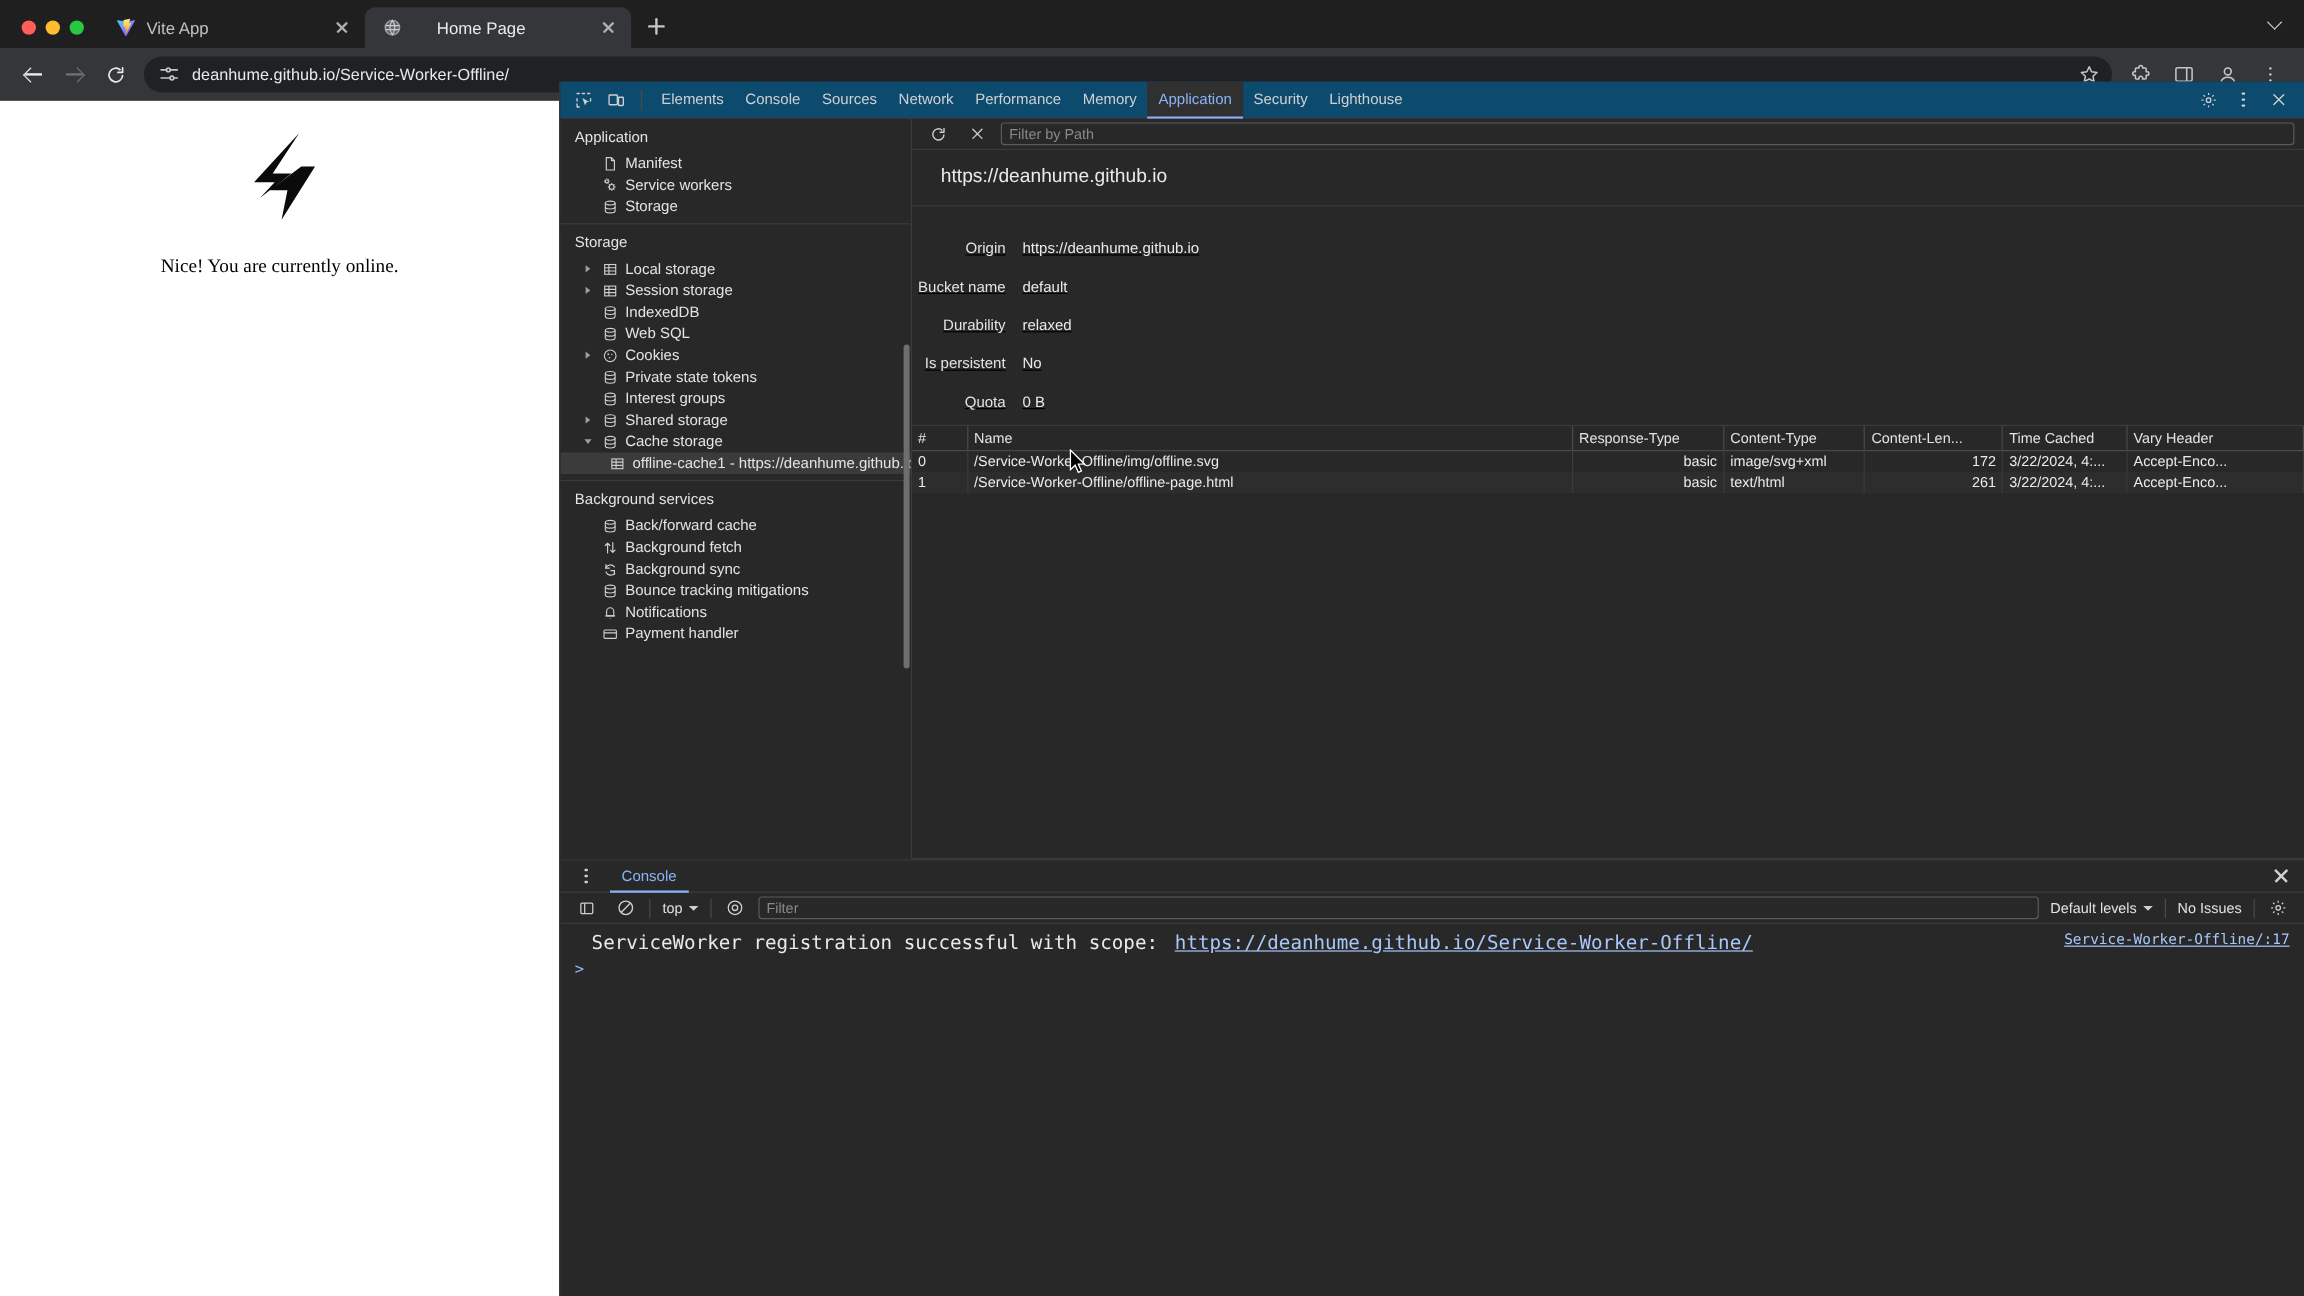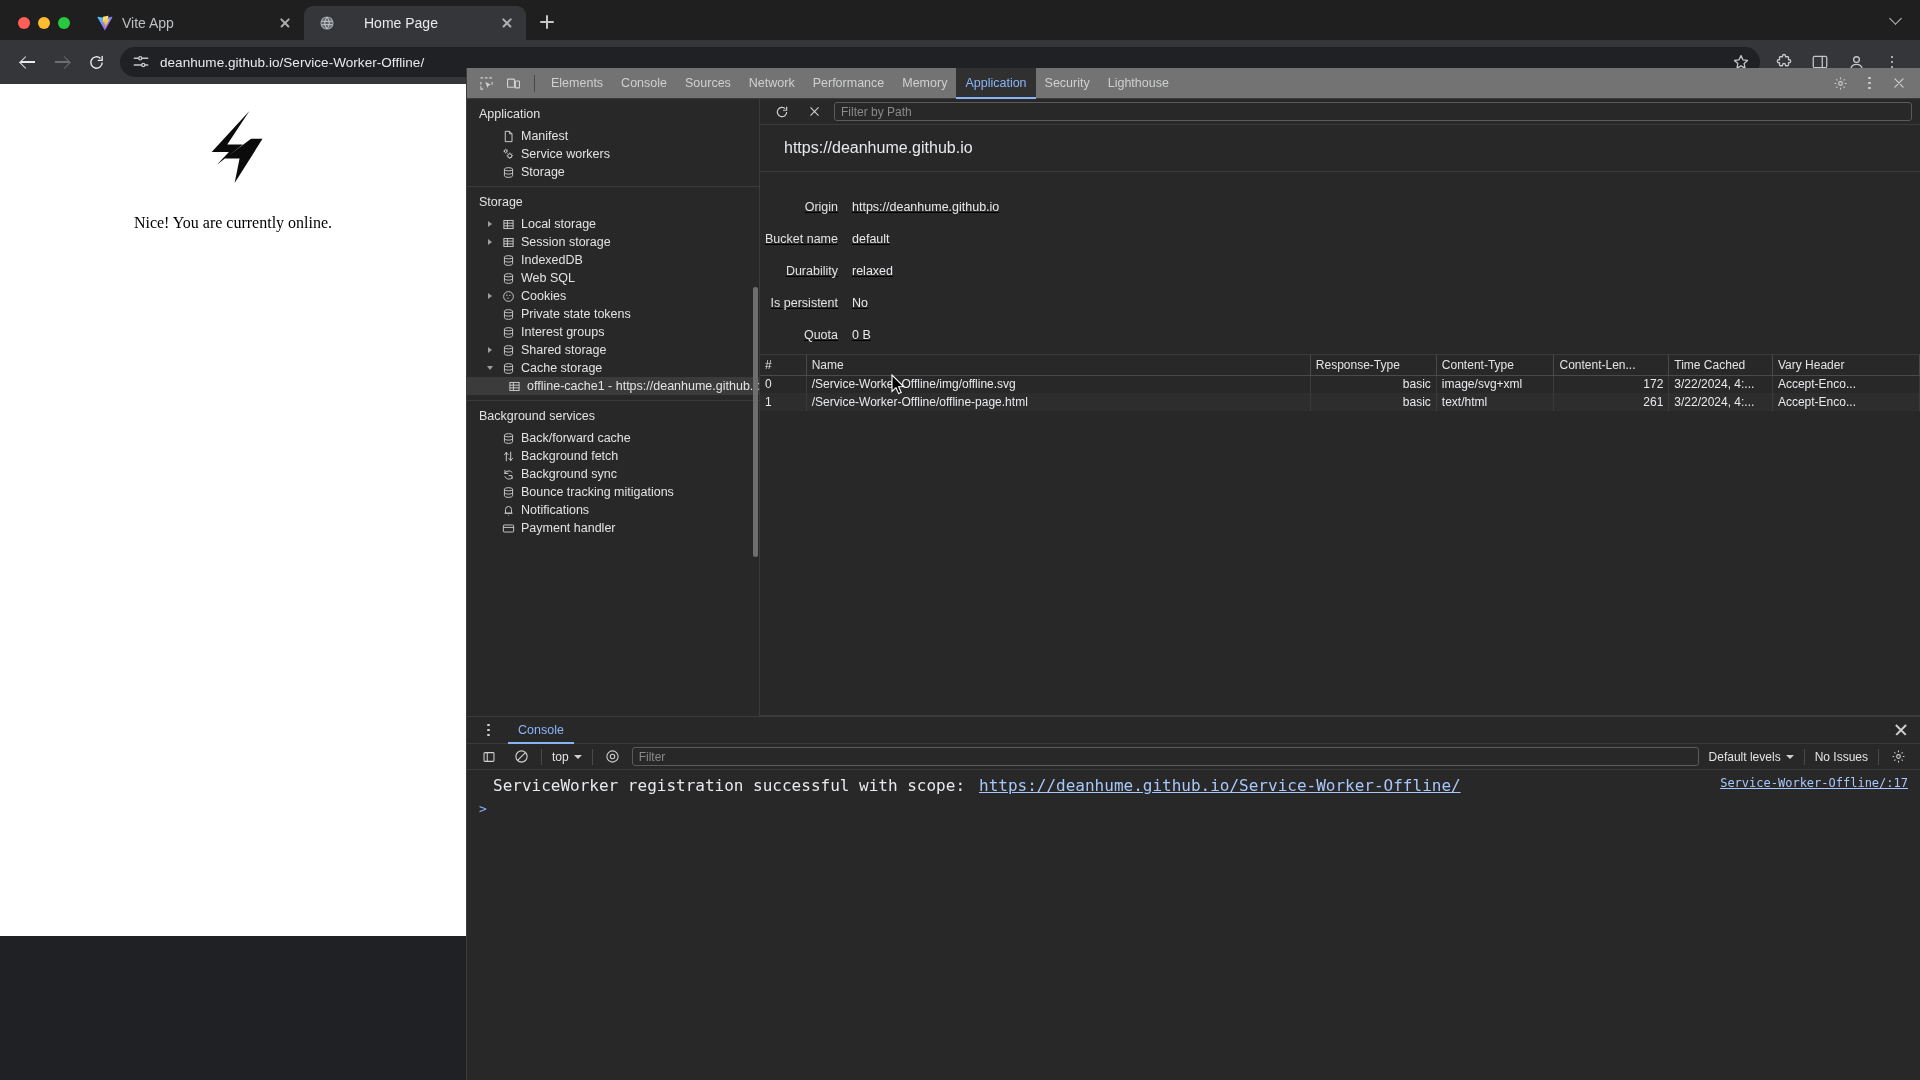--- a/index.html
+++ b/index.html
@@ -80,38 +80,38 @@
     display: flex; align-items: center; padding: 0 10px 0 12px; gap: 10px; margin-left: 6px;
   }
   .omni-icon { width: 18px; height: 18px; flex:0 0 18px; }
   .omni-url { flex: 1; font-size: 13.5px; color: #e8eaed; letter-spacing: .05px; white-space: nowrap; overflow: hidden; }
   .star { width: 18px; height: 18px; }
 
   .tb-right { display: flex; align-items: center; gap: 4px; margin-left: 6px; }
 
   
   .page {
-    position: absolute; left: 0; top: 84px; width: 466px; height: 852px; background: #ffffff;
+    position: absolute; left: 0; top: 84px; width: 466px; height: 996px; background: #ffffff;
     overflow: hidden;
   }
   .page-inner { padding-top: 22px; text-align: center; }
   .bolt { width: 82px; height: 82px; margin: 0 auto; display:block; }
   .page-msg {
     margin-top: 26px; font-family: "Liberation Serif", serif; font-size: 16px; color: #000;
   }
 
   
   .devtools {
     position: absolute; left: 466px; top: 68px; width: 1454px; height: 1012px;
     background: #282828; border-left: 1px solid #3c3c3c;
     display: flex; flex-direction: column;
   }
 
   .dt-tabbar {
-    height: 31px; background: #737373; display: flex; align-items: center;
+    height: 31px; background: #0c4a6e; display: flex; align-items: center;
     border-bottom: 1px solid #3b3b3b; padding-left: 6px; flex: 0 0 31px;
   }
   .dt-icobtn { width: 27px; height: 25px; display:flex; align-items:center; justify-content:center; }
   .dt-sep { width:1px; height:17px; background:#4a4a4a; margin:0 7px; }
   .dt-tab {
     height: 31px; padding: 0 9px; display: flex; align-items: center;
     font-size: 12.5px; color: #cfd0d0; white-space: nowrap;
   }
   .dt-tab.active { color: #8ab4f8; box-shadow: inset 0 -2px 0 #8ab4f8; background: #303030;}
   .dt-tabbar-right { margin-left: auto; display:flex; align-items:center; gap:2px; padding-right:8px; }

